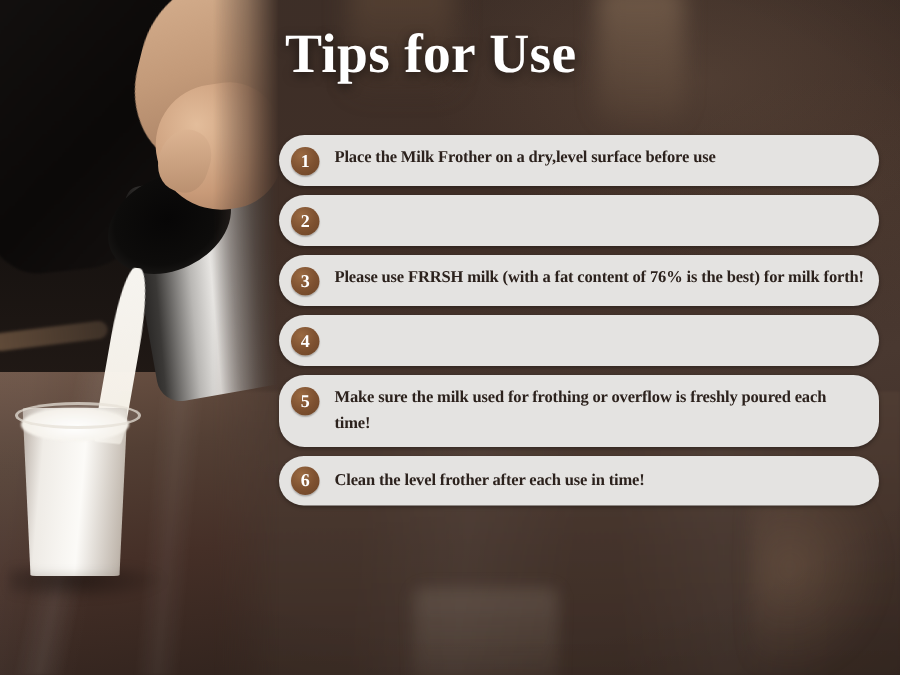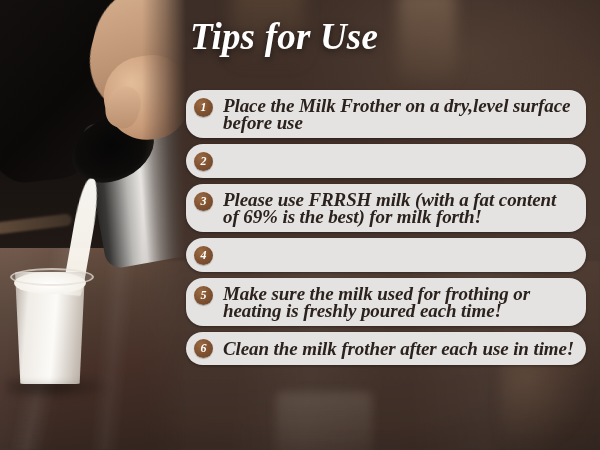--- a/index.html
+++ b/index.html
@@ -195,21 +195,21 @@
   .jar-d {
     position: absolute; left: 500px; top: 330px; width: 90px; height: 120px;
     background: radial-gradient(ellipse at 30% 40%, rgba(150,118,92,0.30), rgba(60,44,34,0) 72%);
     filter: blur(6px);
   }
 
   
   .content {
     position: absolute;
     left: 186px; top: 0;
-    width: 414px; height: 450px; font-style: italic;
+    width: 414px; height: 450px;
   }
   .title {
     position: absolute;
     left: 4px;
     top: 18px;
     font-size: 37px;
     font-weight: bold;
     color: #ffffff;
     letter-spacing: 0.2px;
     text-shadow: 0 2px 7px rgba(0,0,0,0.55);
@@ -247,21 +247,21 @@
     line-height: 19px;
     text-align: center;
     margin-right: 10px;
     margin-top: 1px;
     box-shadow: 0 1px 1px rgba(0,0,0,0.25);
     font-family: "Liberation Serif", "DejaVu Serif", serif;
   }
   .tip.single .badge { margin-top: 0; }
   .tip-text {
     color: #2c221d;
-    font-size: 19px;
+    font-size: 11px;
     font-weight: bold;
     line-height: 17px;
     letter-spacing: -0.1px;
   }
 </style>
 </head>
 <body>
 
 <div id="stage">
 
@@ -302,33 +302,33 @@
         <div class="badge">1</div>
         <div class="tip-text">Place the Milk Frother on a dry,level surface before use</div>
       </div>
 
       <div class="tip">
         <div class="badge">2</div>
       </div>
 
       <div class="tip">
         <div class="badge">3</div>
-        <div class="tip-text">Please use FRRSH milk (with a fat content of 69% is the best) for milk forth!</div>
+        <div class="tip-text">Please use FRRSH milk (with a fat content of 76% is the best) for milk forth!</div>
       </div>
 
       <div class="tip">
         <div class="badge">4</div>
       </div>
 
       <div class="tip">
         <div class="badge">5</div>
-        <div class="tip-text">Make sure the milk used for frothing or heating is freshly poured each time!</div>
+        <div class="tip-text">Make sure the milk used for frothing or overflow is freshly poured each time!</div>
       </div>
 
       <div class="tip single">
         <div class="badge">6</div>
-        <div class="tip-text">Clean the milk frother after each use in time!</div>
+        <div class="tip-text">Clean the level frother after each use in time!</div>
       </div>
 
     </div>
   </div>
 
 </div>
 
 </body></html>

